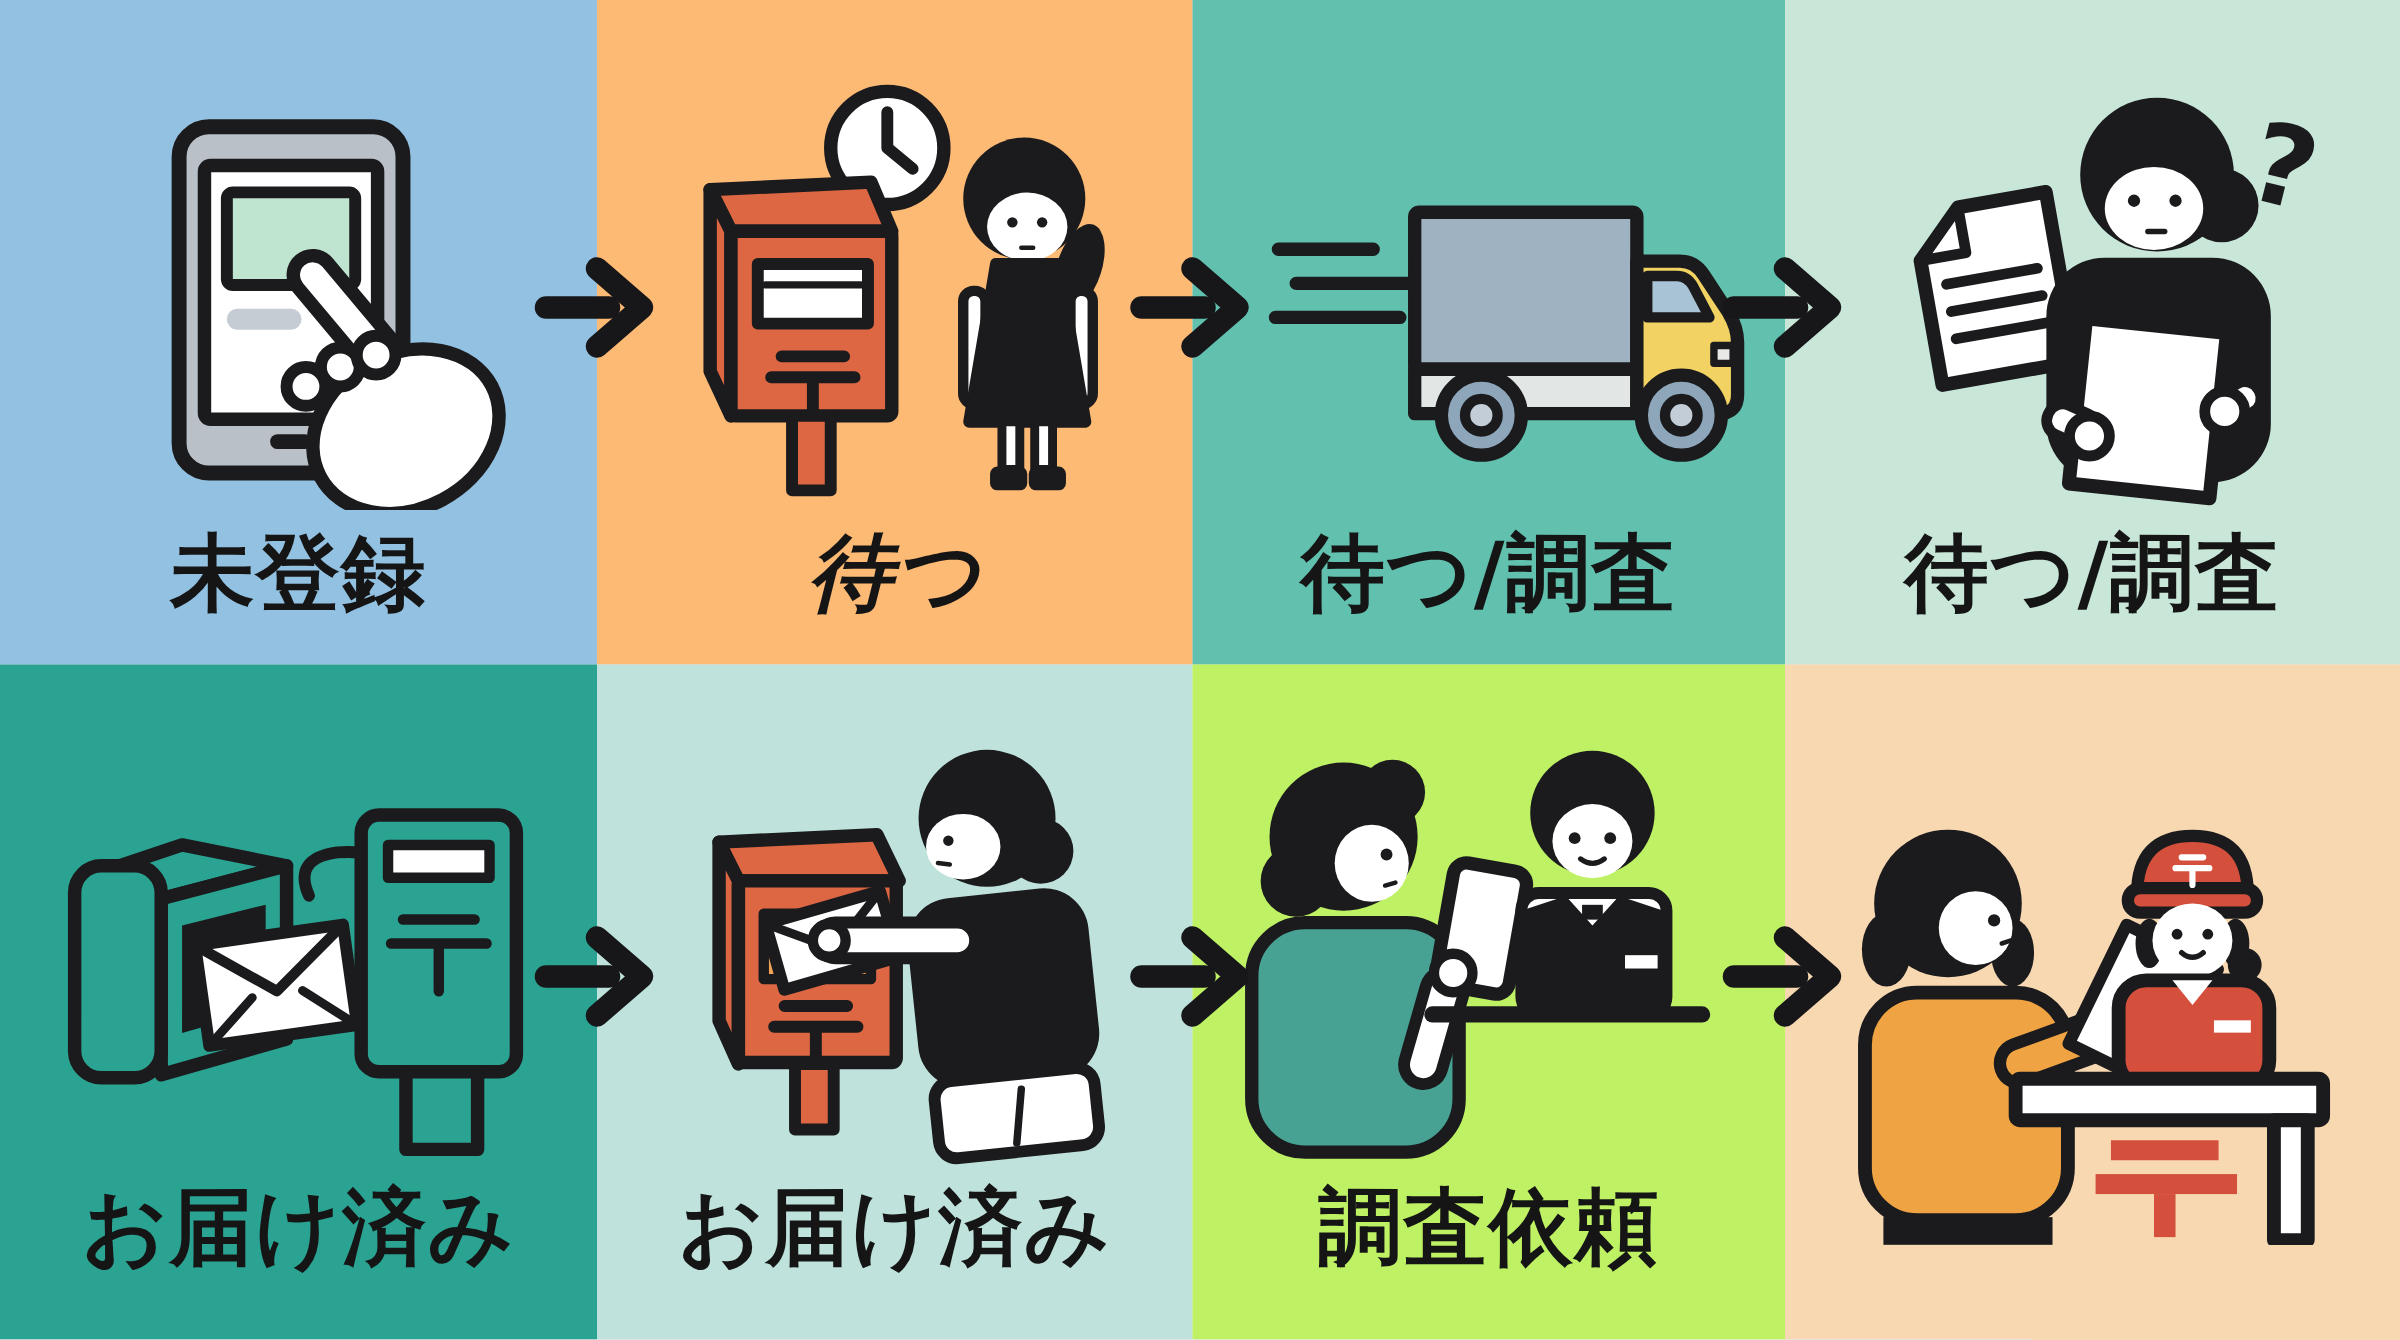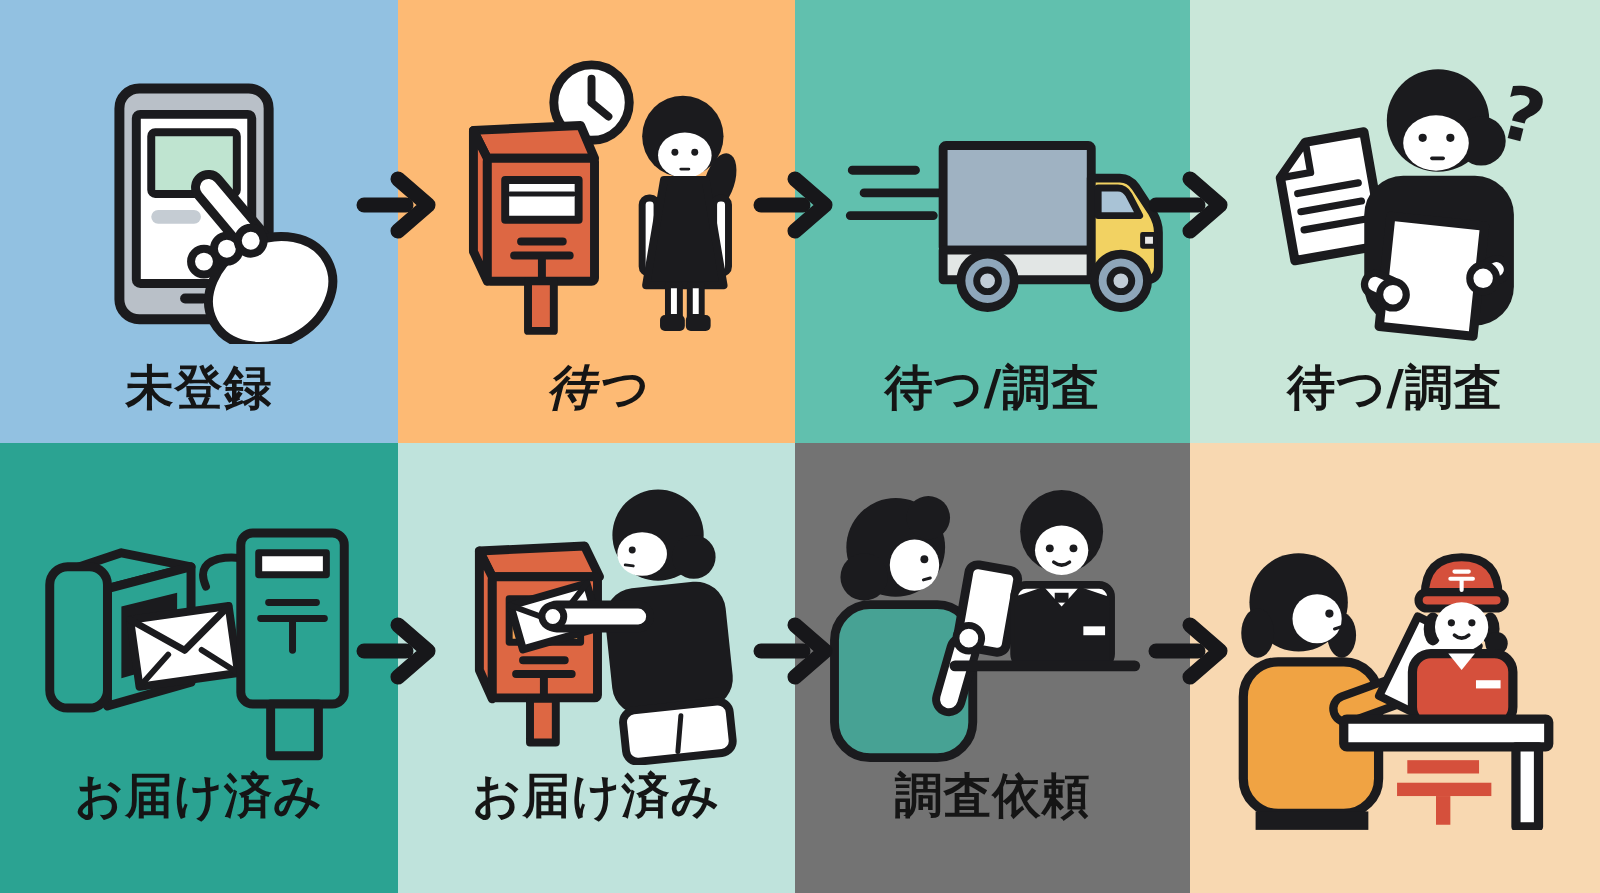--- a/index.html
+++ b/index.html
@@ -18,30 +18,30 @@
     align-items:center;justify-content:flex-end;
     overflow:hidden;
   }
   .illus{
     flex:1;min-height:0;width:100%;
     display:flex;align-items:center;justify-content:center;
     padding-top:6px;
   }
   .illus svg{width:100%;height:96%;max-height:318px;}
   .label{
-    font-size:48px;
+    font-size:56px;
     font-weight:900;
     color:#151515;
     letter-spacing:1px;
     line-height:1;
     white-space:nowrap;
     text-align:right;
   }
   .row1 .label{margin-bottom:32px;}
-  .row2 .label{margin-bottom:74px;}
+  .row2 .label{margin-bottom:46px;}
   .arrow{position:absolute;width:88px;height:72px;z-index:5;}
   .arrow svg{width:100%;height:100%;}
 </style>
 </head>
 <body>
 
 <div class="board">
 
   <section class="panel row1" style="background: rgb(146, 193, 225);">
     <div class="illus">
@@ -190,21 +190,21 @@
           <rect x="228" y="252" width="108" height="52" rx="12" fill="#fff" stroke-width="8" transform="rotate(-6 282 278)"></rect>
           <path d="M285 262 L282 298" stroke-width="5"></path>
           <rect x="148" y="150" width="106" height="24" rx="12" fill="#fff" stroke-width="8"></rect>
           <circle cx="156" cy="162" r="11" fill="#fff" stroke-width="7"></circle>
         </g>
       </svg>
     </div>
     <div class="label">お届け済み</div>
   </section>
 
-  <section class="panel row2" style="background: #737373;">
+  <section class="panel row2" style="background: #bef264;">
     <div class="illus">
       <svg viewBox="0 0 400 310" preserveAspectRatio="xMidYMid meet">
         <g stroke="var(--ink,#1b1b1e)" stroke-linecap="round" stroke-linejoin="round" fill="none">
           <circle cx="102" cy="92" r="50" fill="var(--ink,#1b1b1e)" stroke="none"></circle>
           <circle cx="70" cy="122" r="24" fill="var(--ink,#1b1b1e)" stroke="none"></circle>
           <circle cx="135" cy="62" r="22" fill="var(--ink,#1b1b1e)" stroke="none"></circle>
           <ellipse cx="121" cy="110" rx="25" ry="26" fill="#fff" stroke="none"></ellipse>
           <circle cx="131" cy="104" r="4" fill="var(--ink,#1b1b1e)" stroke="none"></circle>
           <path d="M130 125 L137 123" stroke-width="3"></path>
           <rect x="40" y="150" width="140" height="155" rx="36" fill="var(--shirt-teal,#47a294)" stroke-width="9"></rect>

